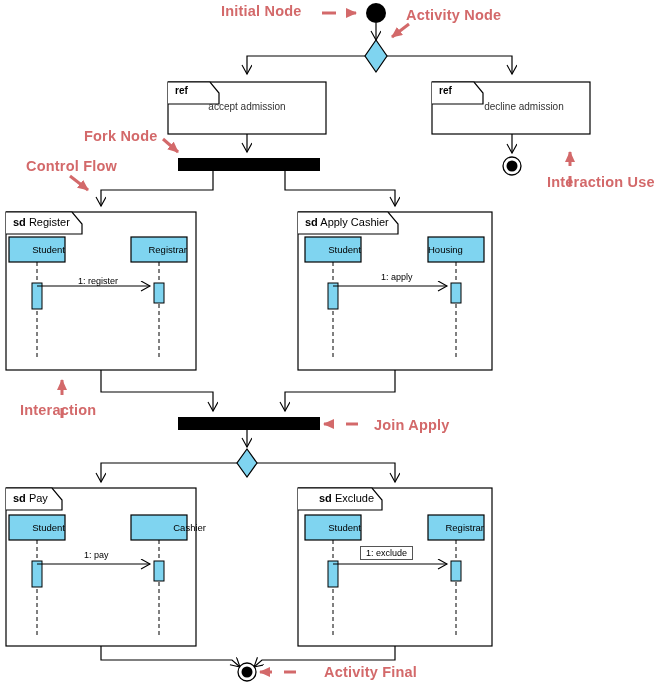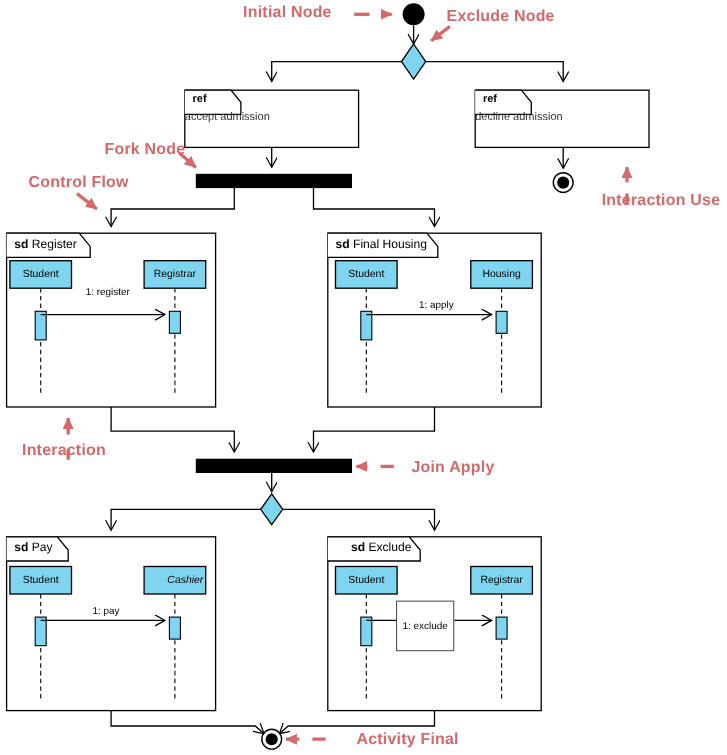--- a/index.html
+++ b/index.html
@@ -3,28 +3,28 @@
 <meta charset="utf-8">
 <style>
   html,body{margin:0;padding:0;background:#ffffff;}
   #stage{position:relative;width:661px;height:686px;background:#ffffff;
          font-family:"Liberation Sans",sans-serif;overflow:hidden;}
   #svg{position:absolute;left:0;top:0;width:661px;height:686px;}
   .anno{position:absolute;color:#d3696a;font-weight:bold;font-size:14.5px;
         letter-spacing:.2px;white-space:nowrap;}
   .fragtitle{position:absolute;font-size:11px;color:#000;white-space:nowrap;}
   .fragtitle b{font-weight:bold;}
-  .lifelabel{position:absolute;font-size:9.5px;color:#000;text-align:center;
+  .lifelabel{position:absolute;font-size:9.5px;color:#000;text-align:right;
              white-space:nowrap;}
   .msglabel{position:absolute;font-size:9px;color:#000;white-space:nowrap;}
   .msgbox{position:absolute;font-size:9px;color:#000;white-space:nowrap;
-          border:1px solid #555;background:#fff;padding:17px 5px;}
+          border:1px solid #555;background:#fff;padding:1px 5px;}
   .reftitle{position:absolute;font-size:10px;font-weight:bold;color:#000;}
   .refbody{position:absolute;font-size:10px;color:#333;white-space:nowrap;
-           text-align:left;}
+           text-align:center;}
 </style>
 </head>
 <body>
 
 <div id="stage">
 
   <svg id="svg" viewBox="0 0 661 686">
     <defs>
       <marker id="ohead" markerWidth="12" markerHeight="12" refX="10" refY="5" orient="auto" markerUnits="userSpaceOnUse">
         <path d="M1,0 L10,5 L1,10" fill="none" stroke="#000" stroke-width="1.1"></path>
@@ -160,47 +160,47 @@
 
   <div class="reftitle" style="left:439px;top:85px;">ref</div>
   <div class="refbody" style="left:432px;top:101px;width:184px;">decline admission</div>
 
   <div class="fragtitle" style="left:13px;top:216px;text-align:center;">
     <b>sd</b>
     <span>Register</span>
   </div>
   <div class="fragtitle" style="left:305px;top:216px;">
     <b>sd</b>
-    <span>Final Housing</span>
+    <span>Apply Cashier</span>
   </div>
   <div class="fragtitle" style="left:13px;top:492px;">
     <b>sd</b>
     <span>Pay</span>
   </div>
   <div class="fragtitle" style="left:305px;top:492px;margin-left:14px;">
     <b>sd</b>
     <span>Exclude</span>
   </div>
 
   <div class="lifelabel" style="left:9px;top:244px;width:56px;">Student</div>
   <div class="lifelabel" style="left:131px;top:244px;width:56px;">Registrar</div>
   <div class="lifelabel" style="left:305px;top:244px;width:56px;">Student</div>
-  <div class="lifelabel" style="left:428px;top:244px;width:56px;">Housing</div>
+  <div class="lifelabel" style="left:428px;top:244px;width:33px;">Housing</div>
   <div class="lifelabel" style="left:9px;top:522px;width:56px;">Student</div>
-  <div class="lifelabel" style="left:131px;top:522px;width:75px;font-style:italic;">Cashier</div>
+  <div class="lifelabel" style="left:131px;top:522px;width:75px;">Cashier</div>
   <div class="lifelabel" style="left:305px;top:522px;width:56px;">Student</div>
   <div class="lifelabel" style="left:428px;top:522px;width:56px;">Registrar</div>
 
-  <div class="msglabel" style="left:78px;top:260px;">1: register</div>
+  <div class="msglabel" style="left:78px;top:276px;">1: register</div>
   <div class="msglabel" style="left:381px;top:272px;">1: apply</div>
   <div class="msglabel" style="left:84px;top:550px;">1: pay</div>
   <div class="msgbox" style="left:360px;top:546px;">1: exclude</div>
 
   <div class="anno" style="left:221px;top:3px;">Initial Node</div>
-  <div class="anno" style="left:406px;top:7px;">Exclude Node</div>
-  <div class="anno" style="left:95px;top:128px;">Fork Node</div>
+  <div class="anno" style="left:406px;top:7px;">Activity Node</div>
+  <div class="anno" style="left:84px;top:128px;">Fork Node</div>
   <div class="anno" style="left:26px;top:158px;">Control Flow</div>
   <div class="anno" style="left:547px;top:174px;">Interaction Use</div>
   <div class="anno" style="left:20px;top:402px;text-align:center;">Interaction</div>
   <div class="anno" style="left:374px;top:417px;">Join Apply</div>
   <div class="anno" style="left:324px;top:664px;">Activity Final</div>
 
 </div>
 
 </body></html>

